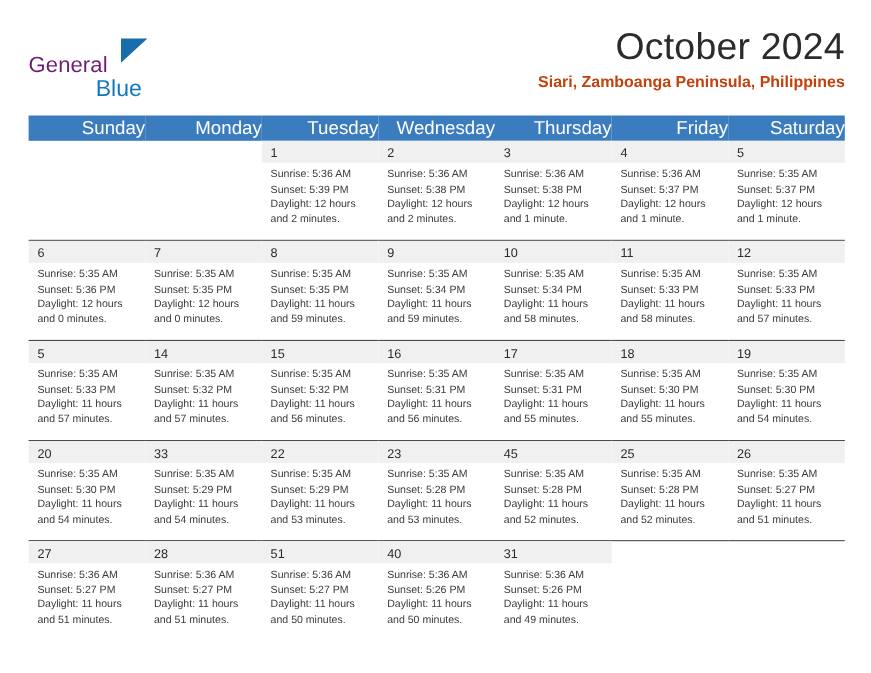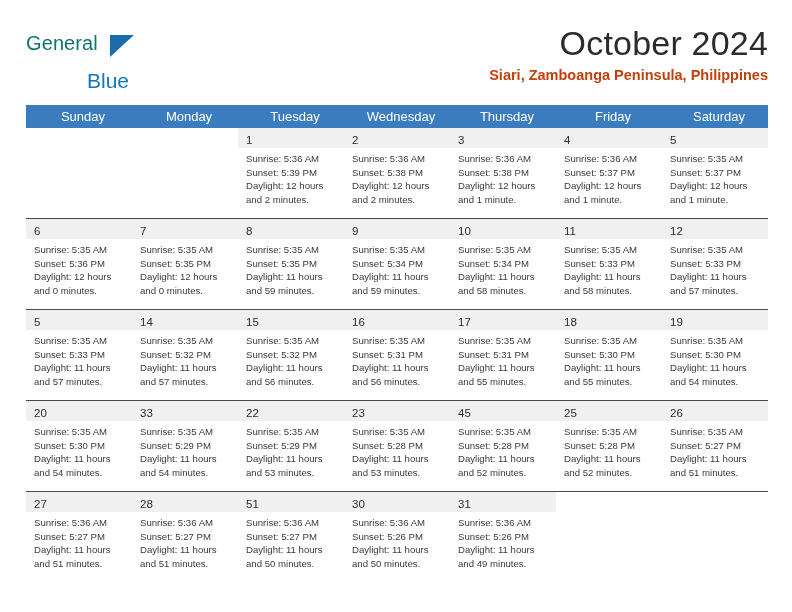--- a/index.html
+++ b/index.html
@@ -29,24 +29,24 @@
   .logo {
     position: absolute;
     left: 0;
     top: 4px;
     width: 180px;
     height: 56px;
   }
   .logo-general {
     position: absolute;
     left: 0;
-    top: 0;
+    top: 16px;
     font-size: 20px;
     letter-spacing: 0.1px;
-    color: #0f766e;
+    color: #701a75;
     font-family: "Liberation Sans", sans-serif;
   }
   .logo-blue {
     position: absolute;
     left: 61px;
     top: 37px;
     font-size: 21px;
     color: #1278be;
     font-family: "Liberation Sans", sans-serif;
   }
@@ -90,23 +90,23 @@
     width: 742px;
   }
   table.cal {
     width: 742px;
     border-collapse: collapse;
     table-layout: fixed;
   }
   table.cal th {
     background: #3a7cbe;
     color: #ffffff;
-    font-size: 13px;
+    font-size: 17px;
     font-weight: normal;
-    text-align: center;
+    text-align: right;
     padding: 5px 0 5px 8px;
     height: 21px;
     line-height: 13px;
   }
   table.cal td {
     vertical-align: top;
     padding: 0;
     border-top: 1px solid #4a4a4a;
     height: 90px;
     width: 106px;
@@ -508,21 +508,21 @@
                 <div class="cell-lines">
                   <div>Sunrise: 5:36 AM</div>
                   <div>Sunset: 5:27 PM</div>
                   <div>Daylight: 11 hours</div>
                   <div>and 50 minutes.</div>
                 </div>
               </div>
             </td>
             <td>
               <div class="cell filled">
-                <div class="daynum-band"><span class="daynum">30</span></div>
+                <div class="daynum-band"><span class="daynum">40</span></div>
                 <div class="cell-lines">
                   <div>Sunrise: 5:36 AM</div>
                   <div>Sunset: 5:26 PM</div>
                   <div>Daylight: 11 hours</div>
                   <div>and 50 minutes.</div>
                 </div>
               </div>
             </td>
             <td>
               <div class="cell filled">

